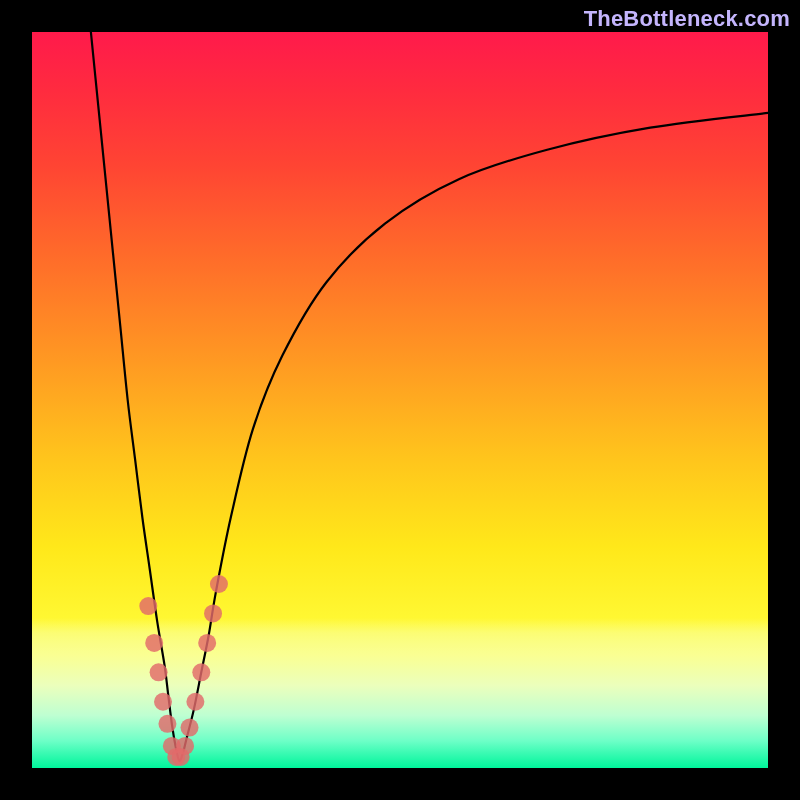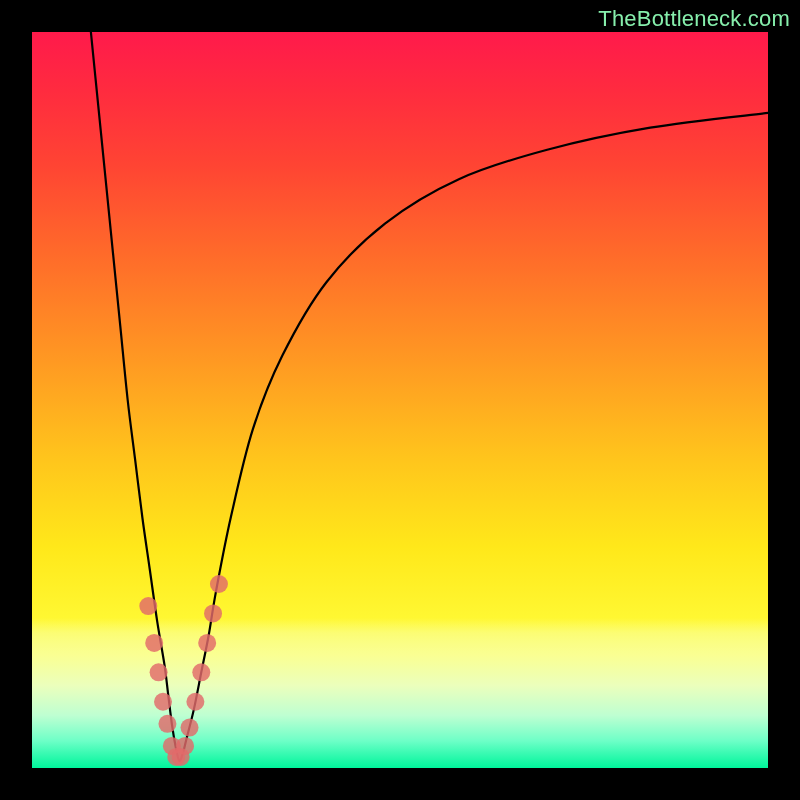--- a/index.html
+++ b/index.html
@@ -57,24 +57,24 @@
       rgba(235,255,190,0.95) 45%,
       rgba(190,255,210,0.95) 65%,
       rgba(110,255,199,0.95) 82%,
       rgba(0,245,155,1.0) 100%
     );
   }
   .watermark {
     position: absolute;
     top: 6px;
     right: 10px;
-    color: #86efac;
+    color: #c4b5fd;
     font-size: 22px;
     letter-spacing: 0.2px;
-    font-weight: 400;
+    font-weight: 700;
     user-select: none;
   }
   svg.curve {
     position: absolute;
     inset: 0;
   }
 </style>
 </head>
 <body>
 

